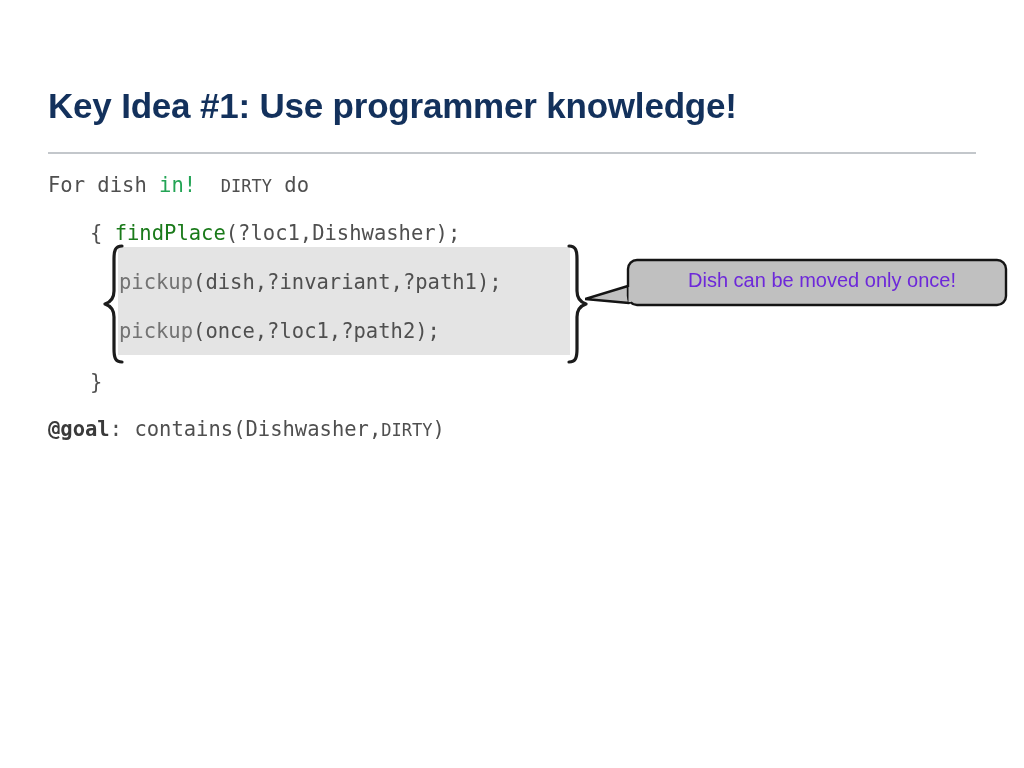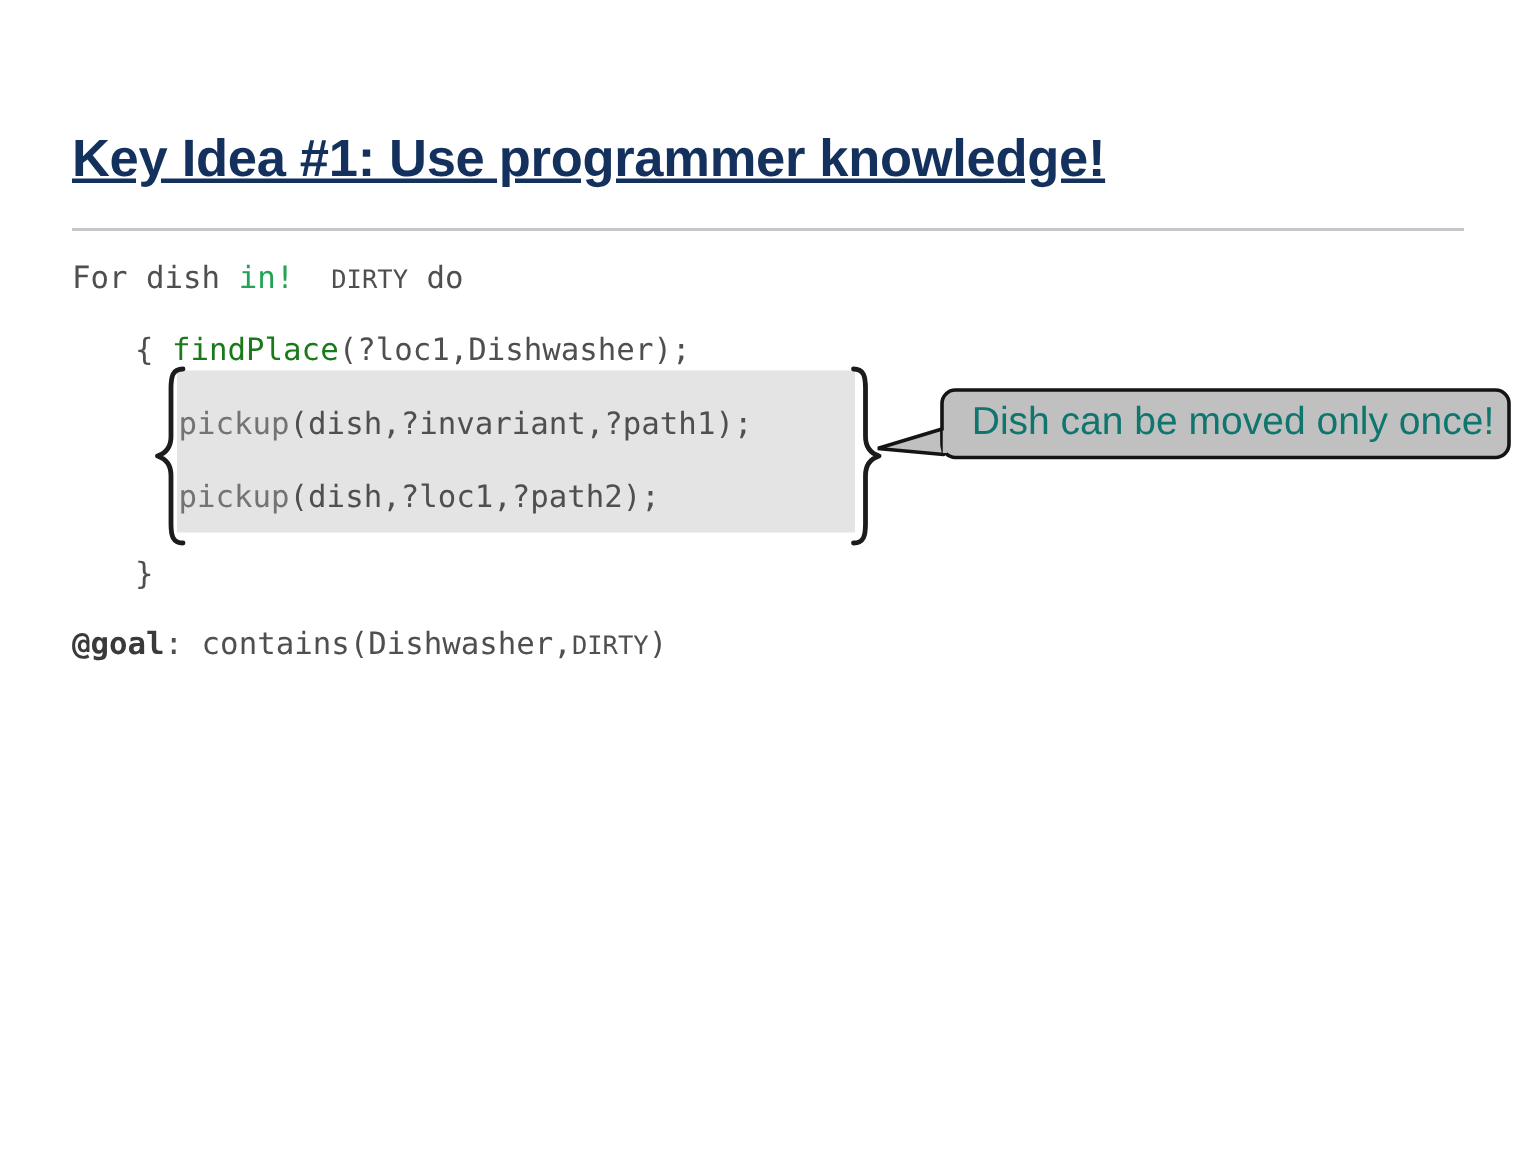--- a/index.html
+++ b/index.html
@@ -27,21 +27,20 @@
     left: 48px;
     top: 84px;
     width: 930px;
     font-family: "Liberation Sans", sans-serif;
     font-weight: bold;
     font-size: 35px;
     line-height: 44px;
     color: #13315c;
     letter-spacing: -0.2px;
     white-space: nowrap;
-    text-decoration: underline;
   }
   #title-rule {
     position: absolute;
     left: 48px;
     top: 152px;
     width: 928px;
     height: 2px;
     background: #c3c7cb;
   }
 
@@ -107,22 +106,22 @@
   #callout-label {
     position: absolute;
     left: 62px;
     top: 11px;
     width: 350px;
     height: 28px;
     display: flex;
     align-items: center;
     justify-content: center;
     font-family: "Liberation Sans", sans-serif;
-    font-size: 26px;
-    color: #0f766e;
+    font-size: 20px;
+    color: #6d28d9;
     white-space: nowrap;
   }
 </style>
 </head>
 <body>
 
 <div id="slide">
 
   <div id="slide-title">Key Idea #1: Use programmer knowledge!</div>
 
@@ -137,21 +136,21 @@
   <svg id="brace-right" class="brace-svg" width="22" height="122" viewBox="0 0 22 122">
     <path d="M3 3 C10 3 11 8 11 16 L11 48 C11 55 14 59 20 61 C14 63 11 67 11 74 L11 106 C11 114 10 119 3 119" fill="none" stroke="#1c1c1c" stroke-width="3.2" stroke-linecap="round" stroke-linejoin="round"></path>
   </svg>
 
   <div id="line-for" class="code-line"><span>For dish </span><span class="kw-green">in!</span><span>  </span><span class="const">DIRTY</span><span> do</span></div>
 
   <div id="line-find" class="code-line"><span>{ </span><span class="fn-green">findPlace</span><span>(?loc1,Dishwasher);</span></div>
 
   <div id="line-pickup" class="code-line"><span class="fn-green-muted">pickup</span><span>(dish,?invariant,?path1);</span></div>
 
-  <div id="line-place" class="code-line"><span class="fn-green-muted">pickup</span><span>(dish,?loc1,?path2);</span></div>
+  <div id="line-place" class="code-line"><span class="fn-green-muted">pickup</span><span>(once,?loc1,?path2);</span></div>
 
   <div id="line-close" class="code-line">}</div>
 
   <div id="line-goal" class="code-line"><span class="bold">@goal</span><span>: contains(Dishwasher,</span><span class="const">DIRTY</span><span>)</span></div>
 
 
   <div id="callout">
     <svg width="425" height="55" viewBox="0 0 425 55">
       <path d="M43 31 L0 44 L44 48 Z" fill="#c0c0c0" stroke="#141414" stroke-width="2.4" stroke-linejoin="round"></path>
       <rect x="43" y="5" width="378" height="45" rx="9" ry="9" fill="#c0c0c0" stroke="#141414" stroke-width="2.4"></rect>

